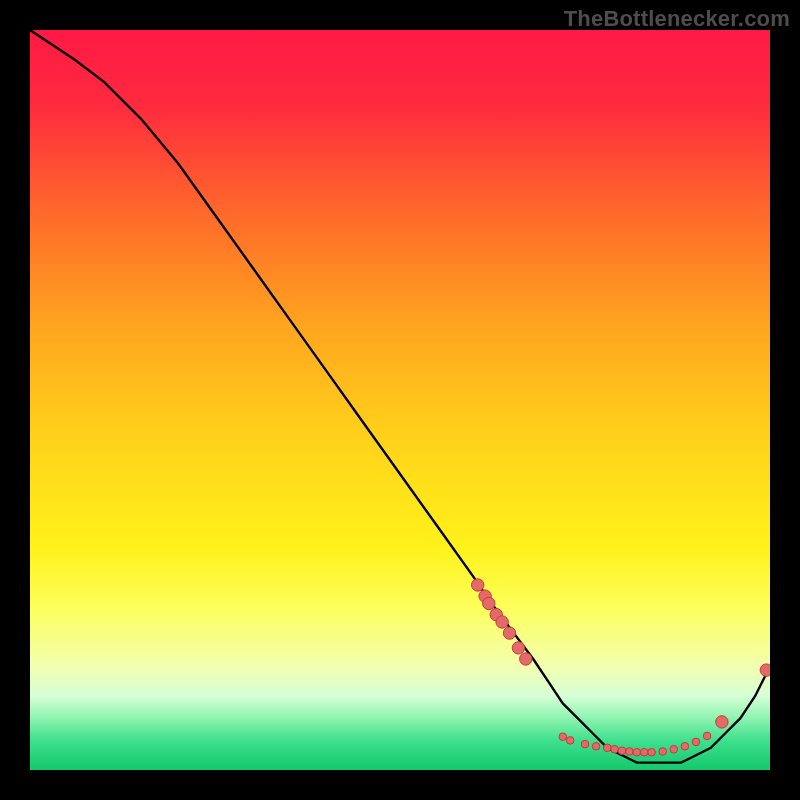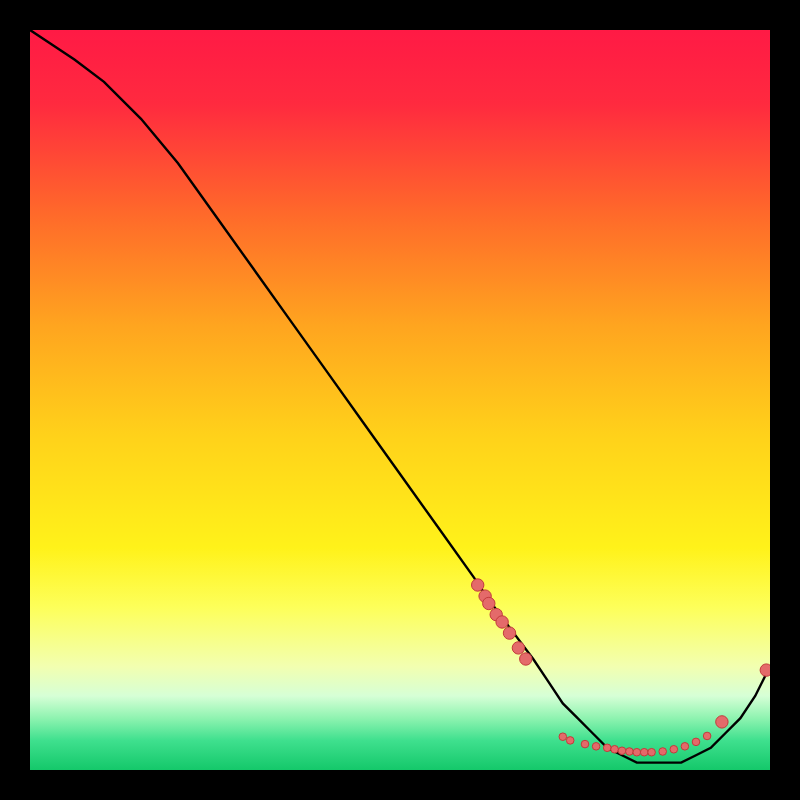--- a/index.html
+++ b/index.html
@@ -35,20 +35,21 @@
     height: 740px;
   }
   .plot svg {
     display: block;
   }
 </style>
 </head>
 <body>
 
 <div class="frame">
+  <div class="watermark">TheBottlenecker.com</div>
   <div class="plot">
     <svg id="chart-svg" width="740" height="740" viewBox="0 0 740 740">
       <defs>
         <linearGradient id="bg-grad" x1="0" y1="0" x2="0" y2="1">
             <stop offset="0%" stop-color="#ff1a45"></stop>
             <stop offset="10%" stop-color="#ff2a3f"></stop>
             <stop offset="25%" stop-color="#ff6a2a"></stop>
             <stop offset="40%" stop-color="#ffa51f"></stop>
             <stop offset="55.00000000000001%" stop-color="#ffd21a"></stop>
             <stop offset="70%" stop-color="#fff21a"></stop>

